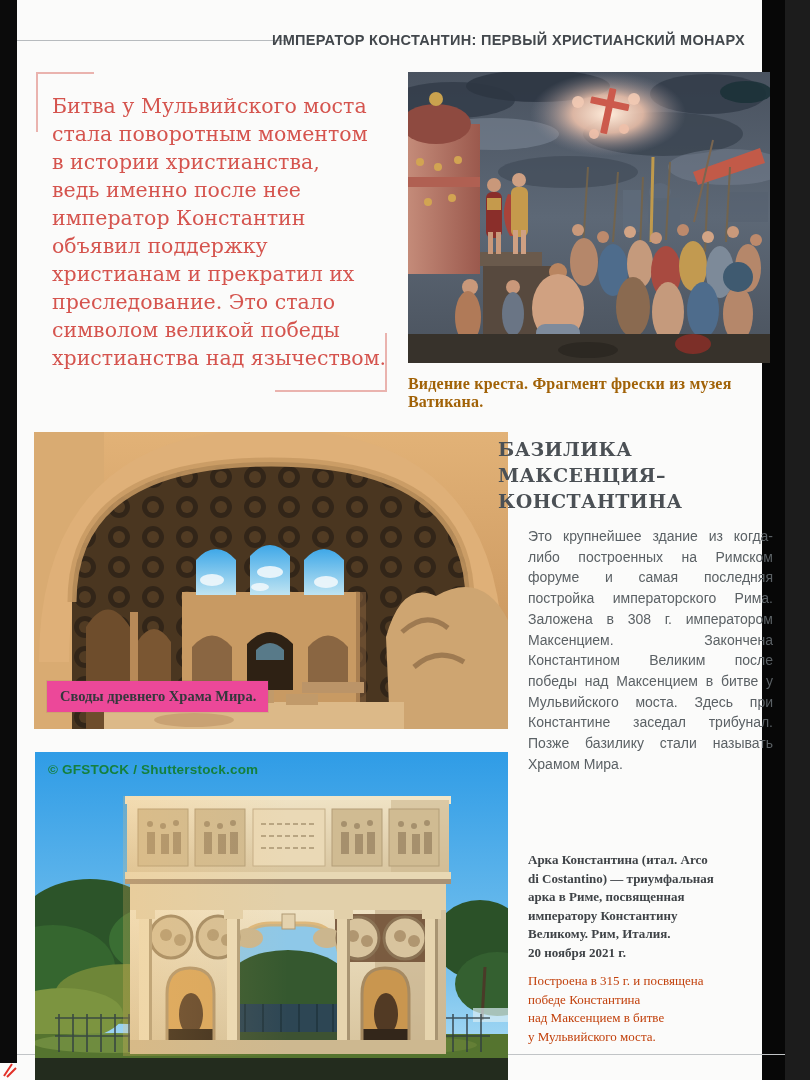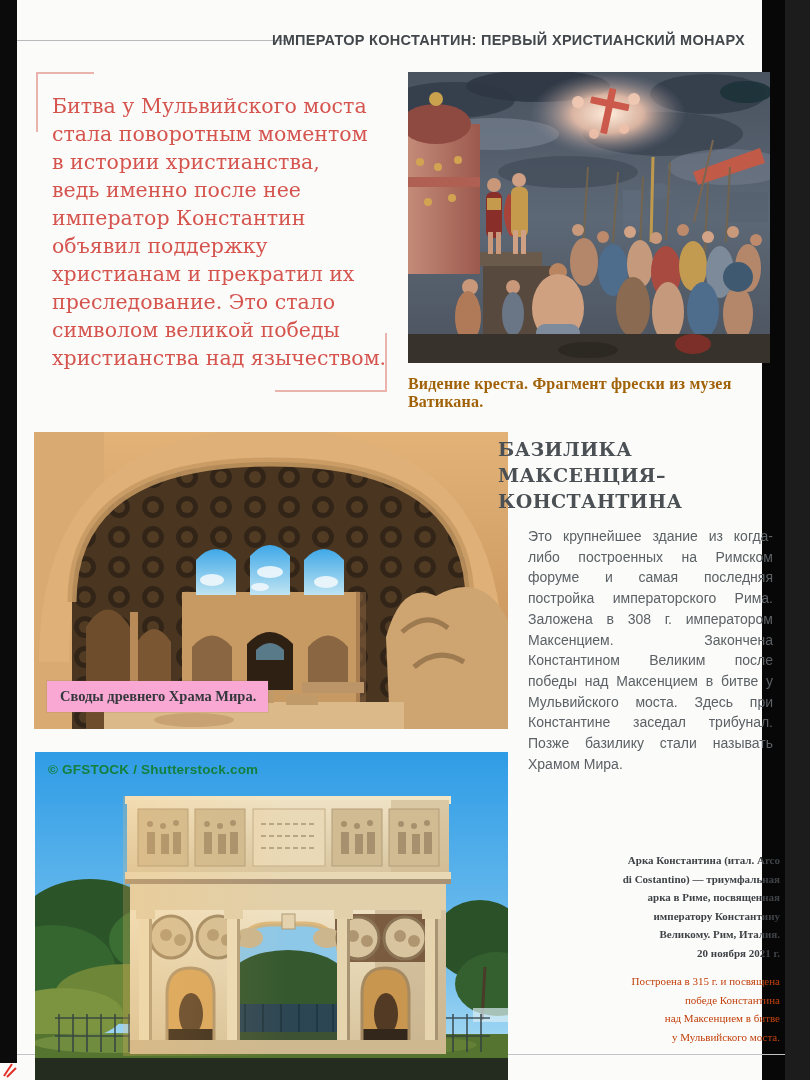--- a/index.html
+++ b/index.html
@@ -24,37 +24,37 @@
   .quote-text{position:absolute;left:52px;top:92px;width:352px;
               font-family:"DejaVu Serif",serif;font-size:20.5px;line-height:28px;color:#d5544e;}
 
   
   figure{margin:0;padding:0;position:absolute;}
   .fresco{left:408px;top:72px;width:362px;height:291px;}
   .fresco-caption{position:absolute;left:408px;top:375px;width:370px;
                   font-family:"Liberation Serif",serif;font-weight:bold;font-size:16px;
                   color:#a16207;letter-spacing:0.2px;}
   .basilica{left:34px;top:432px;width:474px;height:297px;}
-  .basilica-caption{position:absolute;left:47px;top:681px;background:#f9a8d4;
+  .basilica-caption{position:absolute;left:47px;top:681px;background:#ec4899;
                     padding:7px 12px 7px 13px;font-family:"Liberation Serif",serif;font-weight:bold;
                     font-size:14.5px;color:#34383c;box-shadow:0 0 0 1px rgba(120,100,80,.12);}
   .arch{left:35px;top:752px;width:473px;height:328px;}
   .arch-credit{position:absolute;left:48px;top:762px;color:#15803d;font-size:13.5px;
                font-weight:bold;letter-spacing:0.2px;}
 
   
   .article-heading{position:absolute;left:498px;top:436px;width:250px;
                    font-family:"DejaVu Serif",serif;font-weight:bold;font-size:19px;
                    line-height:26px;color:#4b5055;letter-spacing:0.4px;}
   .article-body{position:absolute;left:528px;top:526px;width:245px;font-size:14px;
                 line-height:20.7px;color:#5b6165;text-align:justify;}
 
   
   .arch-caption{position:absolute;left:528px;top:851px;width:252px;
-                font-family:"Liberation Serif",serif;font-size:11px;line-height:18.5px;text-align:right;}
+                font-family:"Liberation Serif",serif;font-size:13px;line-height:18.5px;}
   .arch-caption .bold{font-weight:bold;color:#3f4347;}
   .arch-caption .reg{color:#c2410c;margin-top:10px;}
 
   
   .footer-rule{position:absolute;left:17px;top:1054px;width:770px;height:1px;background:#c1c4c6;}
   .red-mark{position:absolute;left:2px;top:1060px;}
 </style>
 </head>
 <body>
 

